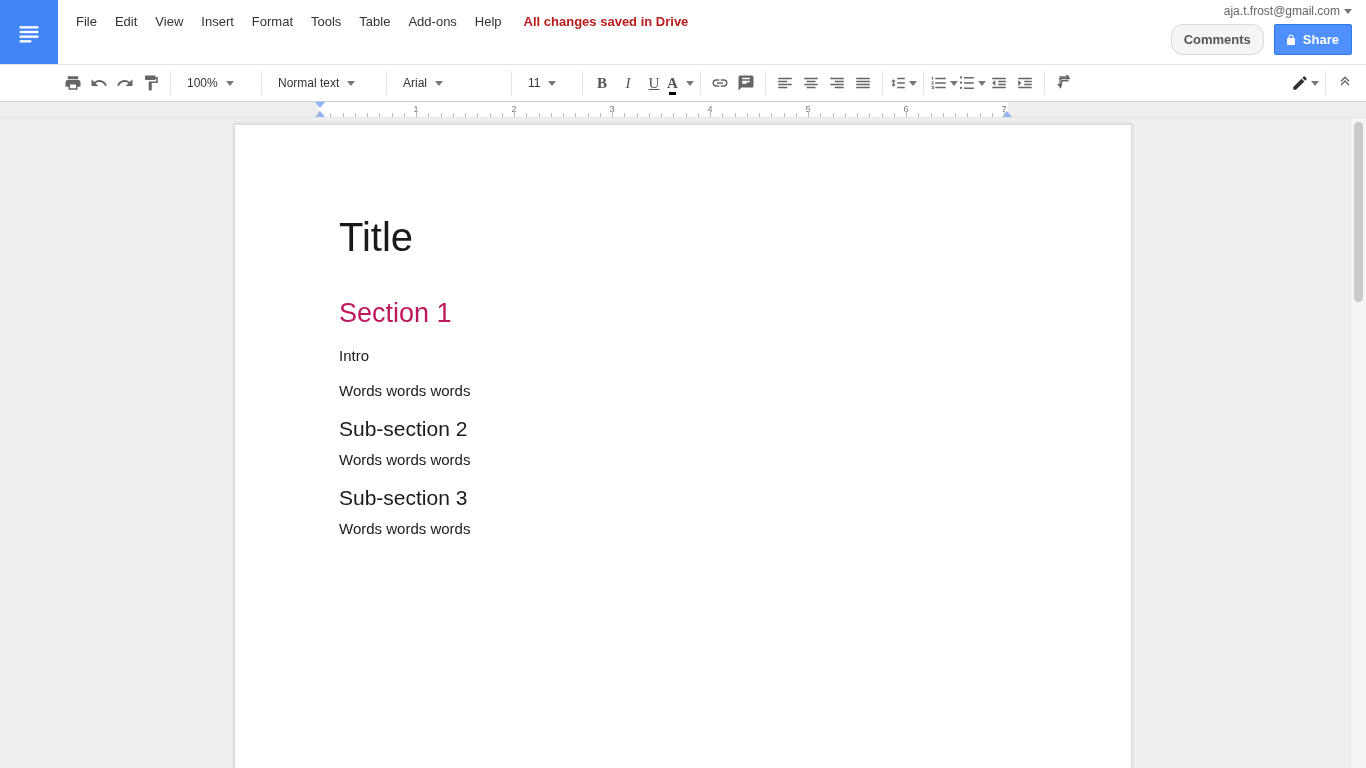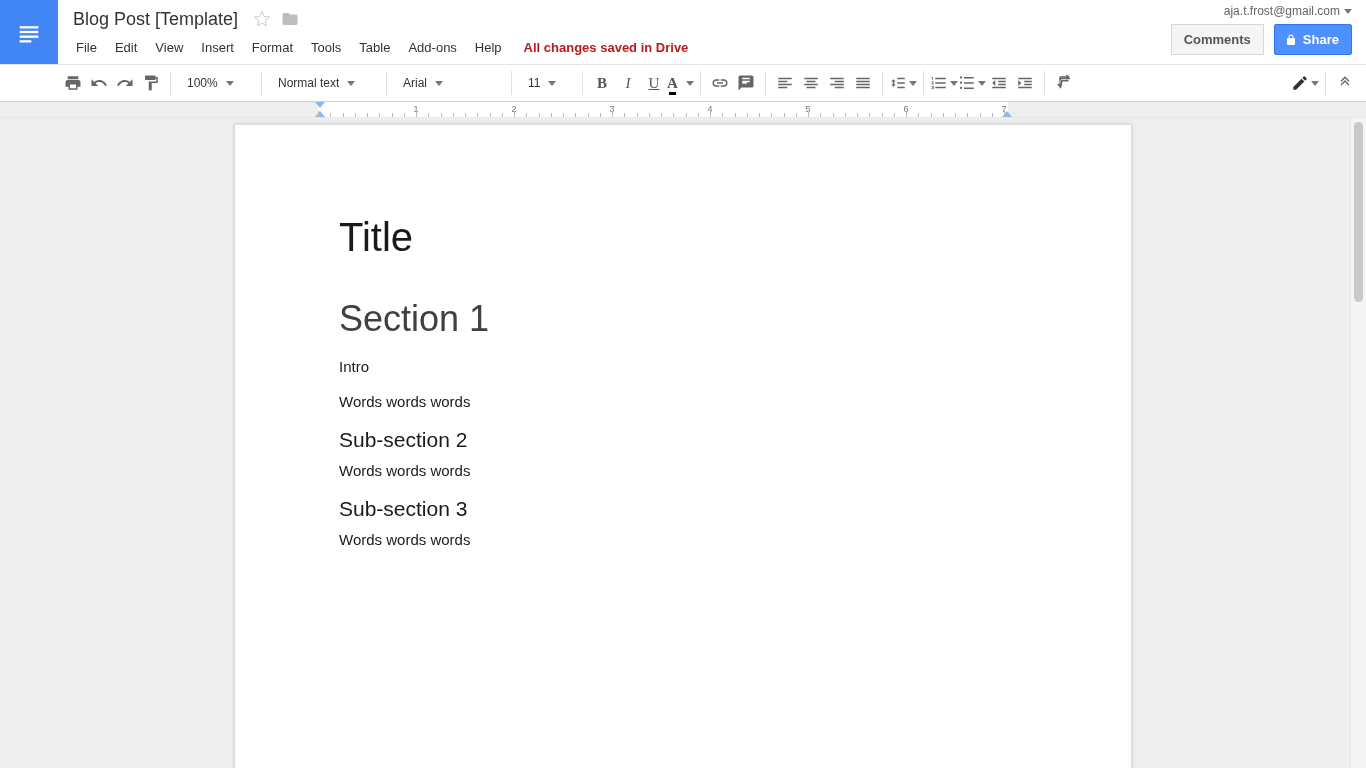--- a/index.html
+++ b/index.html
@@ -24,21 +24,21 @@
   }
   .save-status { font-size: 13px; color: #b91c1c; padding: 4px 12px; font-weight: bold; }
   .account-area {
     position: absolute; right: 14px; top: 4px; display: flex; flex-direction: column; align-items: flex-end; gap: 6px;
   }
   .user-email { font-size: 12px; color: #666; display: flex; align-items: center; gap: 4px; cursor: pointer; }
   .user-email .tri { width:0;height:0;border-left:4px solid transparent;border-right:4px solid transparent;border-top:5px solid #777; }
   .topbtns { display: flex; gap: 10px; }
   .btn-comments {
     font-size: 13px; font-weight: bold; color: #555; background: #f5f5f5; border: 1px solid #d8d8d8;
-    padding: 7px 12px; border-radius: 0; cursor: pointer;
+    padding: 7px 12px; border-radius: 12px; cursor: pointer;
   }
   .btn-share {
     font-size: 13px; font-weight: bold; color: #fff; background: #4d90fe; border: 1px solid #3079ed;
     padding: 7px 12px 7px 10px; border-radius: 2px; cursor: pointer; display: flex; align-items: center; gap: 6px;
   }
   .btn-share svg { fill: #fff; }
   
   .toolbar {
     height: 38px; border-top: 1px solid #e5e5e5; border-bottom: 1px solid #cfcfcf;
     display: flex; align-items: center; padding: 0 8px 0 60px; background: #fff; position: relative;
@@ -78,21 +78,21 @@
   
   .canvas {
     flex: 1; background: #eeeeee; overflow: auto; position: relative;
   }
   .page {
     width: 898px; min-height: 1100px; background: #fff; margin: 6px auto 40px;
     box-shadow: 0 0 3px rgba(0,0,0,.15); border:1px solid #ddd; padding: 90px 104px;
   }
   .doc-h1 { font-size: 40px; font-weight: 400; color:#1a1a1a; margin-bottom: 38px; font-family: Arial; }
   .doc-p  { font-size: 15px; color:#1a1a1a; margin-bottom: 28px; }
-  .doc-h2 { font-size: 36px; font-weight: 400; color:#404040; margin-bottom: 18px; margin-top:10px; }
+  .doc-h2 { font-size: 27px; font-weight: 400; color:#be185d; margin-bottom: 18px; margin-top:10px; }
   .doc-h3 { font-size: 21px; font-weight: 400; color:#1a1a1a; margin-bottom: 10px; margin-top:14px; }
   .doc-body { font-size: 15px; color:#1a1a1a; margin-bottom: 18px; }
   
   .vscroll {
     position:absolute; right:0; top:0; bottom:0; width:16px; background:#f4f4f4; border-left:1px solid #e7e7e7;
   }
   .vscroll-thumb { position:absolute; left:3px; right:3px; top:4px; height:180px; background:#c9c9c9; border-radius:5px; }
   
   svg { display:block; }
 </style>
@@ -104,29 +104,20 @@
   <div class="titlebar">
     <div class="logo">
       <svg width="28" height="36" viewBox="0 0 24 24">
           <rect x="4" y="7" width="16" height="2"></rect>
           <rect x="4" y="11" width="16" height="2"></rect>
           <rect x="4" y="15" width="16" height="2"></rect>
           <rect x="4" y="19" width="10" height="2"></rect>
         </svg>
     </div>
     <div class="titlewrap">
-      <div class="doc-title-row">
-        <div class="doc-title">Blog Post [Template]</div>
-        <svg class="star-icon" viewBox="0 0 24 24">
-            <path d="M12 17.3 6.2 21l1.6-6.8L2 9.3l7-.6L12 2l3 6.7 7 .6-5.8 4.9L17.8 21z" fill="none" stroke="#c7c7c7" stroke-width="1.3"></path>
-          </svg>
-        <svg class="folder-icon" viewBox="0 0 24 24">
-            <path d="M10 4H4c-1.1 0-2 .9-2 2v12c0 1.1.9 2 2 2h16c1.1 0 2-.9 2-2V8c0-1.1-.9-2-2-2h-8l-2-2z" fill="#bdbdbd"></path>
-          </svg>
-      </div>
       <div class="menubar">
         <div class="mi">File</div>
         <div class="mi">Edit</div>
         <div class="mi">View</div>
         <div class="mi">Insert</div>
         <div class="mi">Format</div>
         <div class="mi">Tools</div>
         <div class="mi">Table</div>
         <div class="mi">Add-ons</div>
         <div class="mi">Help</div>

